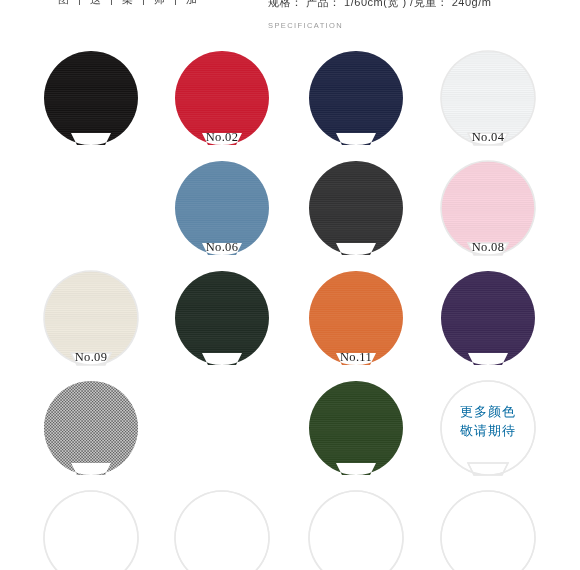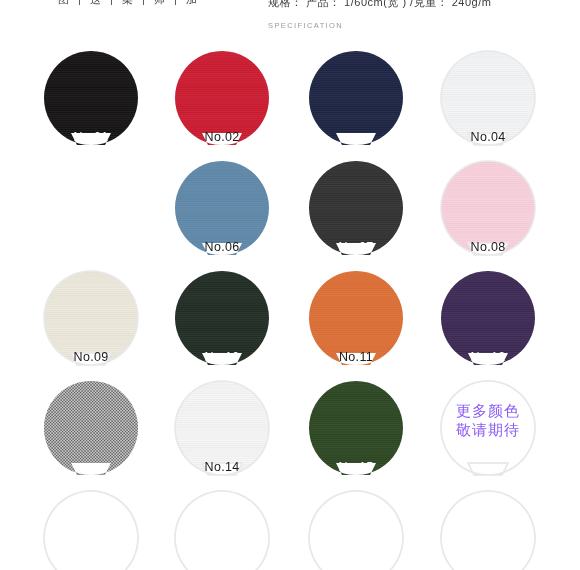--- a/index.html
+++ b/index.html
@@ -84,38 +84,38 @@
   }
   .swatch svg { display: block; width: 100px; height: 100px; }
 
   
   .label {
     position: absolute;
     left: 0;
     top: 84px;
     width: 132px;
     text-align: center;
-    font-family: Liberation Sans, sans-serif;
+    font-family: Liberation Serif, serif;
     font-size: 12.5px;
     letter-spacing: .3px;
     color: #1a1a1a;
     line-height: 14px;
     white-space: nowrap;
   }
   .label.light { color: #ffffff; }
 
   .soon-text {
     position: absolute;
     left: 0;
     top: 26px;
     width: 132px;
     text-align: center;
-    font-size: 15px;
+    font-size: 13px;
     line-height: 19px;
-    color: #8b5cf6;
+    color: #0369a1;
     letter-spacing: 1px;
     font-family: "DejaVu Sans", "Liberation Sans", sans-serif;
   }
   .soon-text span { display: block; }
 </style>
 </head>
 <body>
 
 <div class="header">
   <div class="header-left">图 | 这 | 案 | 师 | 加</div>
@@ -334,38 +334,20 @@
                 <rect x="1.5" y="0" width="1.2" height="1.2" fill="#d8d8d8"></rect>
                 <rect x="0" y="1.5" width="1.2" height="1.2" fill="#d8d8d8"></rect>
                 <rect x="1.5" y="1.5" width="1.2" height="1.2" fill="#5c5c5c"></rect>
               </pattern>
             </defs>
             <path d="M50,1 A47,47 0 1,1 49.99,1 Z M30,83 L36,95 L64,95 L70,83 Z" fill-rule="evenodd" fill="#9b9b9b"></path>
             <rect x="0" y="0" width="100" height="100" fill="url(#pat12)" clip-path="url(#clip12)" opacity="0.95"></rect>
           </svg>
         </div>
       </div>
-      <div class="cell c1">
-        <div class="swatch">
-          <svg viewBox="0 0 100 100">
-            <defs>
-              <clipPath id="clip13" clip-rule="evenodd">
-                <path d="M50,1 A47,47 0 1,1 49.99,1 Z M30,83 L36,95 L64,95 L70,83 Z" clip-rule="evenodd"></path>
-              </clipPath>
-              <pattern id="pat13" patternUnits="userSpaceOnUse" width="4" height="2.1">
-                <rect x="0" y="0" width="4" height="1.05" fill="#000" opacity="0.045"></rect>
-              </pattern>
-            </defs>
-            <path d="M50,1 A47,47 0 1,1 49.99,1 Z M30,83 L36,95 L64,95 L70,83 Z" fill-rule="evenodd" fill="#f7f7f7"></path>
-            <rect x="0" y="0" width="100" height="100" fill="url(#pat13)" clip-path="url(#clip13)"></rect>
-            <path d="M50,1 A47,47 0 1,1 49.99,1 Z M30,83 L36,95 L64,95 L70,83 Z" fill-rule="evenodd" fill="none" stroke="#e8e8e8" stroke-width="1.6"></path>
-          </svg>
-        </div>
-        <div class="label">No.14</div>
-      </div>
       <div class="cell c2">
         <div class="swatch">
           <svg viewBox="0 0 100 100">
             <defs>
               <clipPath id="clip14" clip-rule="evenodd">
                 <path d="M50,1 A47,47 0 1,1 49.99,1 Z M30,83 L36,95 L64,95 L70,83 Z" clip-rule="evenodd"></path>
               </clipPath>
               <pattern id="pat14" patternUnits="userSpaceOnUse" width="4" height="2.1">
                 <rect x="0" y="0" width="4" height="1.05" fill="#fff" opacity="0.07"></rect>
               </pattern>

